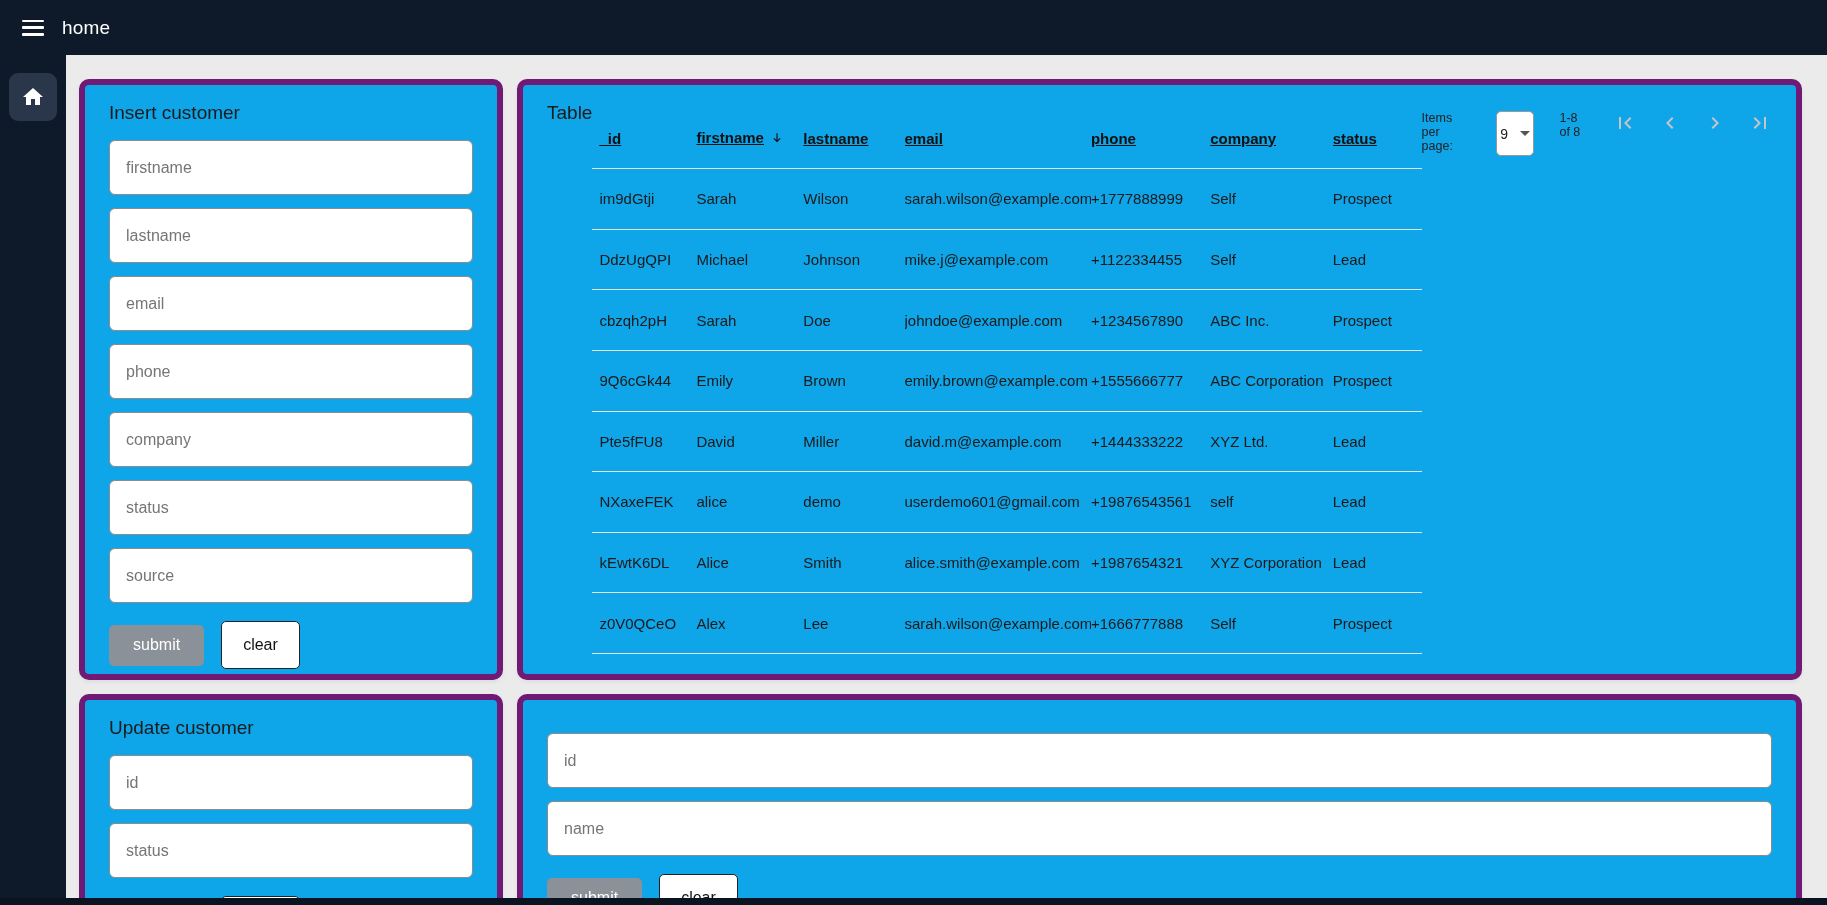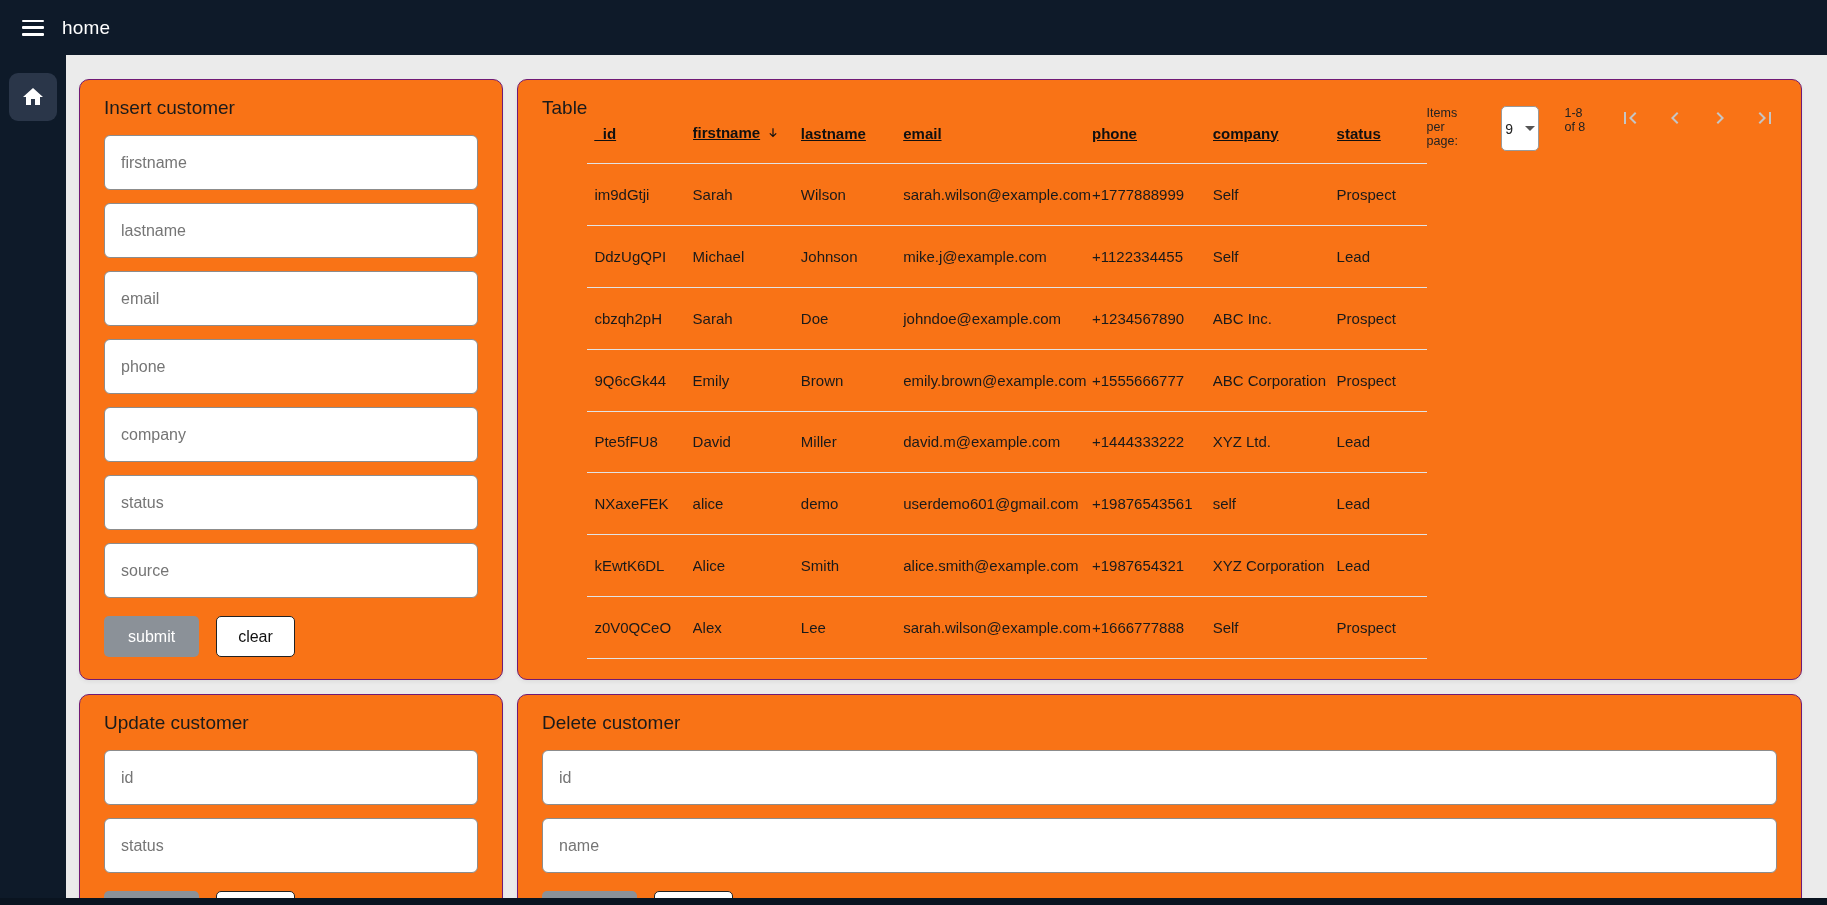--- a/index.html
+++ b/index.html
@@ -72,22 +72,22 @@
     height: 850px;
     box-sizing: border-box;
     padding: 24px 25px 0 13px;
     display: grid;
     grid-template-columns: 424px 1fr;
     grid-template-rows: 601px auto;
     gap: 14px;
     overflow: hidden;
   }
   .card {
-    background: #f97316;
-    border: 1px solid #701a75;
+    background: #0ea5e9;
+    border: 6px solid #701a75;
     border-radius: 10px;
     box-shadow: 0 2px 4px rgba(0,0,0,0.06);
     box-sizing: border-box;
     padding: 17px 24px 20px 24px;
   }
   .card-title {
     font-size: 19px;
     line-height: 22px;
     color: #1b1b1b;
   }
@@ -118,21 +118,21 @@
     background: #8b9198;
     color: #ffffff;
     border: none;
     border-radius: 5px;
     font-family: "Liberation Sans", sans-serif;
     font-size: 16px;
     cursor: pointer;
     text-align: right;
   }
   .btn-clear {
-    height: 41px;
+    height: 48px;
     margin-left: 17px;
     padding: 0 21px;
     background: #ffffff;
     color: #111111;
     border: 1.5px solid #222222;
     border-radius: 5px;
     font-family: "Liberation Sans", sans-serif;
     font-size: 16px;
     cursor: pointer;
   }
@@ -403,21 +403,20 @@
         <input class="field" type="text" placeholder="id" style="">
         <input class="field" type="text" placeholder="status" style="">
       </div>
     <div class="btn-row">
       <button class="btn-submit">submit</button>
       <button class="btn-clear">clear</button>
     </div>
   </div>
 
   <div class="card">
-    <div class="card-title">Delete customer</div>
     <div class="fields">
         <input class="field" type="text" placeholder="id" style="">
         <input class="field" type="text" placeholder="name" style="">
       </div>
     <div class="btn-row">
       <button class="btn-submit">submit</button>
       <button class="btn-clear">clear</button>
     </div>
   </div>
 

